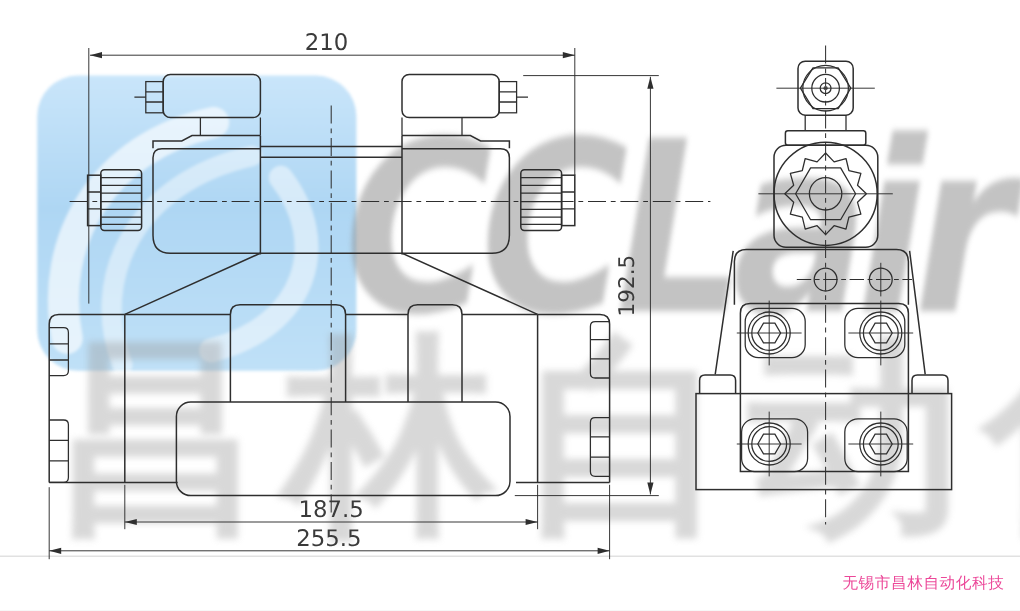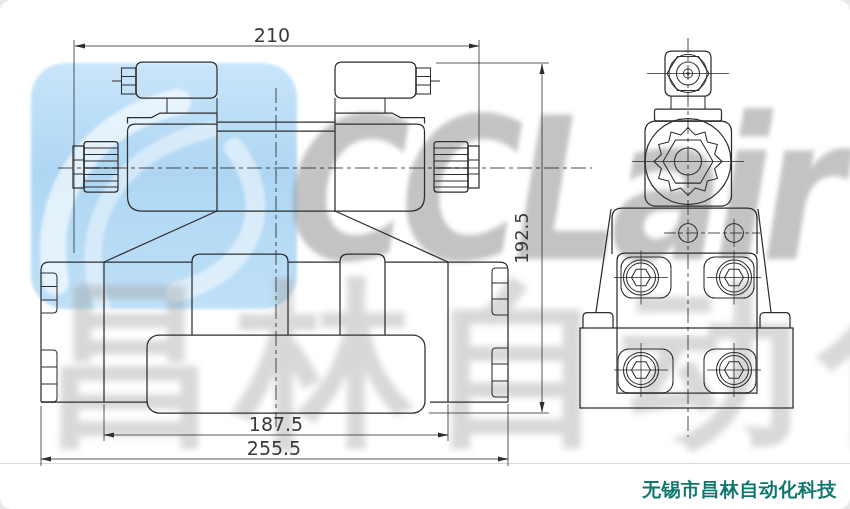--- a/index.html
+++ b/index.html
@@ -1,18 +1,18 @@
 <!DOCTYPE html>
 <html><head>
 <meta charset="utf-8">
 <style>
   html,body{margin:0;padding:0;background:#e9e9e9;}
   .stage{
     position:relative;width:850px;height:509px;background:#ffffff;
-    overflow:hidden;font-family:"DejaVu Sans",sans-serif;border-radius:12px;
+    overflow:hidden;font-family:"DejaVu Sans",sans-serif;
   }
   
   .logo-wm{position:absolute;left:28px;top:60px;z-index:1;filter:blur(1.5px);}
   .brand-wm{
     position:absolute;left:287px;top:92px;z-index:1;
     font-size:198px;line-height:1;font-weight:bold;font-style:italic;
     letter-spacing:-12px;color:#8d8d8d;opacity:.52;filter:blur(2.5px);
     transform:scaleX(.85);transform-origin:left top;white-space:nowrap;
   }
   .cn-wm{
@@ -28,21 +28,21 @@
   .ln2 {fill:none;stroke:#2e2e2e;stroke-width:1.05px;}
   .thin{fill:none;stroke:#2e2e2e;stroke-width:.8px;}
   .cl  {fill:none;stroke:#2e2e2e;stroke-width:.85px;stroke-dasharray:15 4 4 4;}
   .cl2 {fill:none;stroke:#2e2e2e;stroke-width:.85px;stroke-dasharray:12 3 4 3;}
   .arw {fill:#2e2e2e;stroke:none;}
   .dim-text{fill:#3a3a3a;font-family:"DejaVu Sans",sans-serif;font-size:19px;}
   .dim-text-v{fill:#3a3a3a;font-family:"DejaVu Sans",sans-serif;font-size:18px;}
   
   .footer{
     position:absolute;right:13px;top:477px;z-index:3;
-    font-size:19px;font-weight:bold;color:#0f766e;letter-spacing:.5px;
+    font-size:13px;font-weight:normal;color:#ec4899;letter-spacing:.5px;
     font-family:"DejaVu Sans",sans-serif;white-space:nowrap;
   }
 </style>
 </head>
 <body>
 
 <div class="stage">
 
   <svg class="logo-wm" width="272" height="252" viewBox="0 0 272 252">
     <defs>

